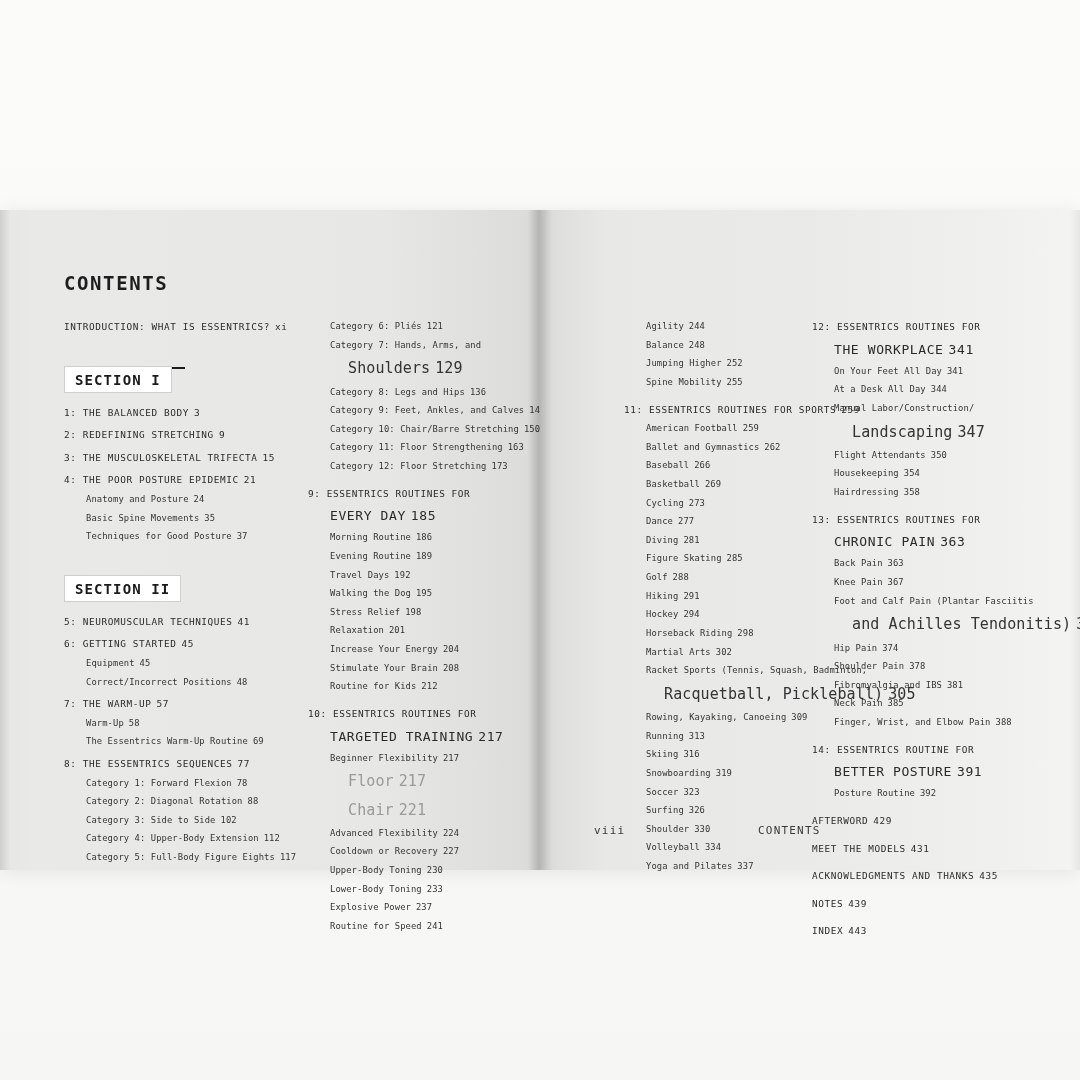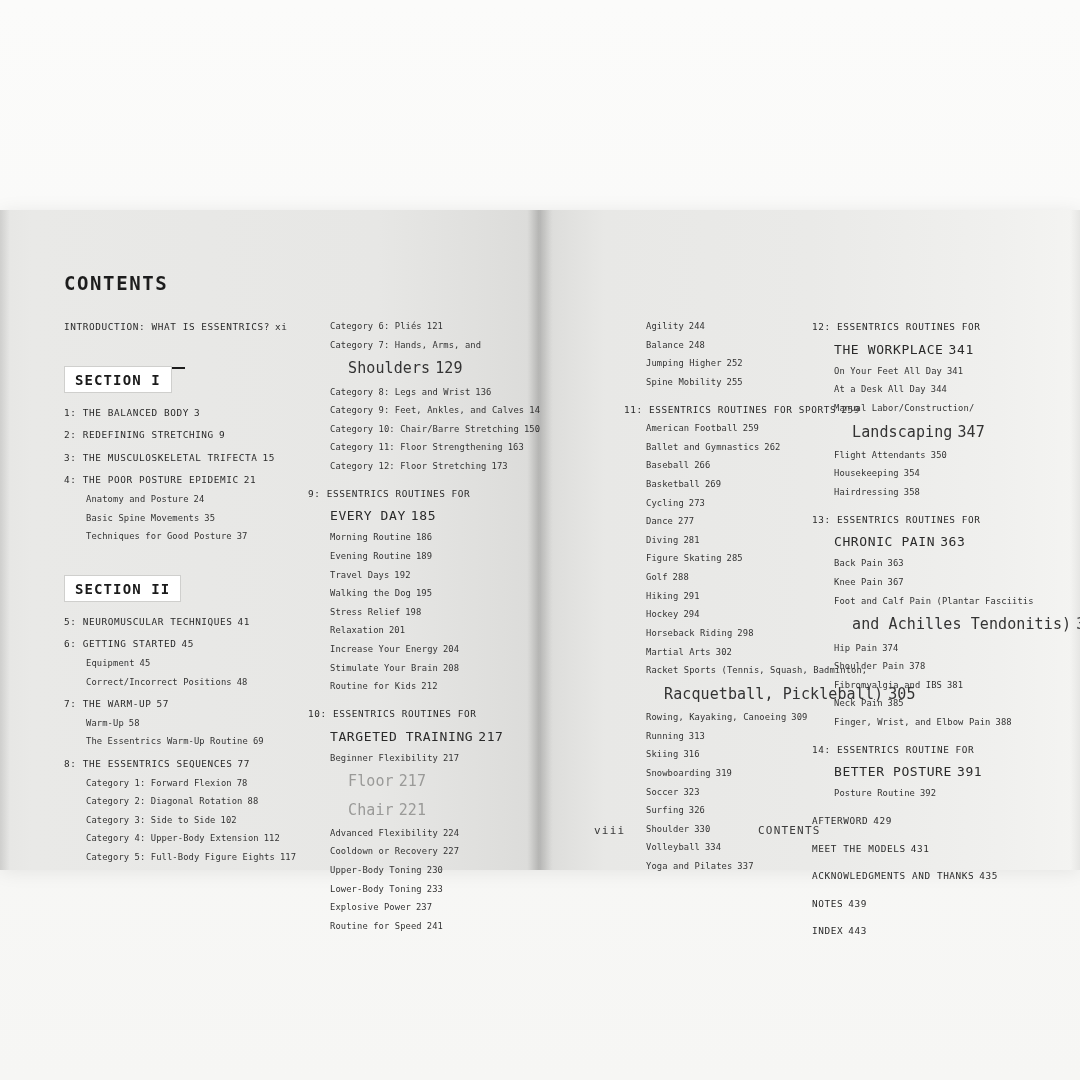--- a/index.html
+++ b/index.html
@@ -145,21 +145,21 @@
       <div class="title-wrap">
         <div class="contents-title">CONTENTS</div>
         <div class="title-rule"></div>
       </div>
 
       <div class="col c1" id="col1"><div class="entry lvl0"><span>INTRODUCTION: WHAT IS ESSENTRICS?</span><span class="pg">xi</span></div><div style="height: 14px;"></div><div class="section-badge">SECTION I</div><div style="height: 3px;"></div><div class="entry lvl0"><span>1: THE BALANCED BODY</span><span class="pg">3</span></div><div style="height: 3px;"></div><div class="entry lvl0"><span>2: REDEFINING STRETCHING</span><span class="pg">9</span></div><div style="height: 3px;"></div><div class="entry lvl0"><span>3: THE MUSCULOSKELETAL TRIFECTA</span><span class="pg">15</span></div><div style="height: 3px;"></div><div class="entry lvl0"><span>4: THE POOR POSTURE EPIDEMIC</span><span class="pg">21</span></div><div class="entry lvl1"><span>Anatomy and Posture</span><span class="pg">24</span></div><div class="entry lvl1"><span>Basic Spine Movements</span><span class="pg">35</span></div><div class="entry lvl1"><span>Techniques for Good Posture</span><span class="pg">37</span></div><div style="height: 14px;"></div><div class="section-badge">SECTION II</div><div style="height: 3px;"></div><div class="entry lvl0"><span>5: NEUROMUSCULAR TECHNIQUES</span><span class="pg">41</span></div><div style="height: 3px;"></div><div class="entry lvl0"><span>6: GETTING STARTED</span><span class="pg">45</span></div><div class="entry lvl1"><span>Equipment</span><span class="pg">45</span></div><div class="entry lvl1"><span>Correct/Incorrect Positions</span><span class="pg">48</span></div><div style="height: 3px;"></div><div class="entry lvl0"><span>7: THE WARM-UP</span><span class="pg">57</span></div><div class="entry lvl1"><span>Warm-Up</span><span class="pg">58</span></div><div class="entry lvl1"><span>The Essentrics Warm-Up Routine</span><span class="pg">69</span></div><div style="height: 3px;"></div><div class="entry lvl0"><span>8: THE ESSENTRICS SEQUENCES</span><span class="pg">77</span></div><div class="entry lvl1"><span>Category 1: Forward Flexion</span><span class="pg">78</span></div><div class="entry lvl1"><span>Category 2: Diagonal Rotation</span><span class="pg">88</span></div><div class="entry lvl1"><span>Category 3: Side to Side</span><span class="pg">102</span></div><div class="entry lvl1"><span>Category 4: Upper-Body Extension</span><span class="pg">112</span></div><div class="entry lvl1"><span>Category 5: Full-Body Figure Eights</span><span class="pg">117</span></div></div>
       <div class="col c2" id="col2">
           <div class="entry lvl1"><span>Category 6: Pliés</span><span class="pg">121</span></div>
           <div class="entry lvl1"><span>Category 7: Hands, Arms, and</span></div>
           <div class="entry lvl2"><span>Shoulders</span><span class="pg">129</span></div>
-          <div class="entry lvl1"><span>Category 8: Legs and Wrist</span><span class="pg">136</span></div>
+          <div class="entry lvl1"><span>Category 8: Legs and Hips</span><span class="pg">136</span></div>
           <div class="entry lvl1"><span>Category 9: Feet, Ankles, and Calves</span><span class="pg">144</span></div>
           <div class="entry lvl1"><span>Category 10: Chair/Barre Stretching</span><span class="pg">150</span></div>
           <div class="entry lvl1"><span>Category 11: Floor Strengthening</span><span class="pg">163</span></div>
           <div class="entry lvl1"><span>Category 12: Floor Stretching</span><span class="pg">173</span></div>
           <div style="height: 8px;"></div>
           <div class="entry lvl0"><span>9: ESSENTRICS ROUTINES FOR</span></div>
           <div class="entry cont"><span>EVERY DAY</span><span class="pg">185</span></div>
           <div class="entry lvl1"><span>Morning Routine</span><span class="pg">186</span></div>
           <div class="entry lvl1"><span>Evening Routine</span><span class="pg">189</span></div>
           <div class="entry lvl1"><span>Travel Days</span><span class="pg">192</span></div>

